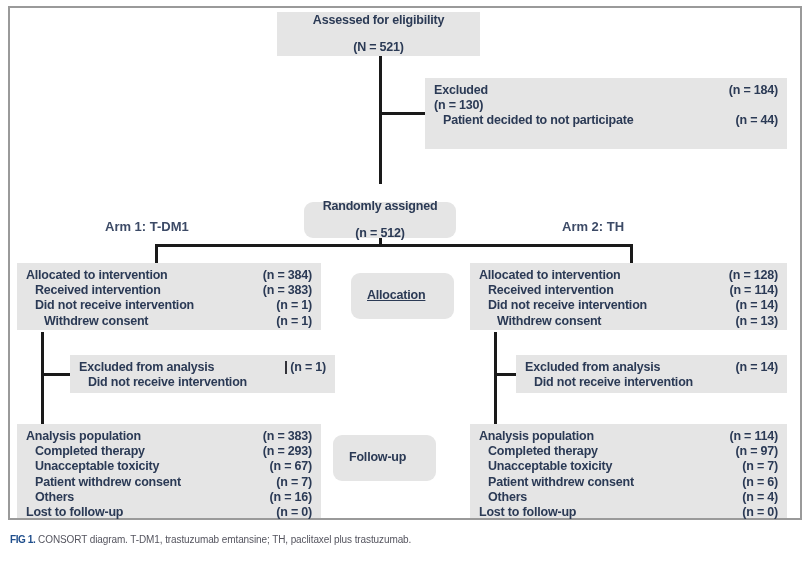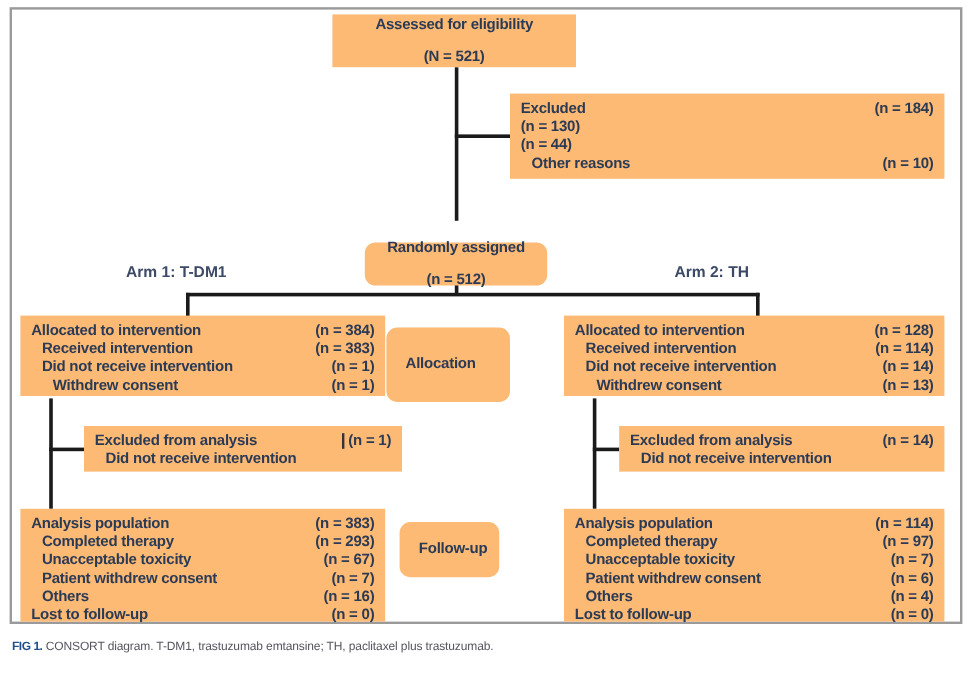--- a/index.html
+++ b/index.html
@@ -22,21 +22,21 @@
   }
 
   
   .ln{position:absolute;background:#1a1a1a;}
   .vln{width:3px;}
   .hln{height:3px;}
 
   
   .box{
     position:absolute;
-    background:#fdba74;
+    background:#e5e5e5;
     box-sizing:border-box;
     color:#2b3a55;
     font-weight:bold;
     font-size:12.5px;
     line-height:15.2px;
     letter-spacing:-0.2px;
     gap:12px;
   }
   .box.rounded{border-radius:9px;}
   .box.center{
@@ -127,25 +127,22 @@
   <div class="box" style="left:425px;top:78px;width:362px;height:71px;">
     <div class="rows">
         <div class="row">
           <span class="lbl">Excluded</span>
           <span class="num">(n = 184)</span>
         </div>
         <div class="row ind1">
           <span class="num">(n = 130)</span>
         </div>
         <div class="row ind1">
+          <span class="lbl">Patient decided to not participate</span>
           <span class="num">(n = 44)</span>
-        </div>
-        <div class="row ind1">
-          <span class="lbl">Other reasons</span>
-          <span class="num">(n = 10)</span>
         </div>
       </div>
   </div>
 
   <div class="box center rounded" style="left:304px;top:178px;width:152px;height:36px;margin-top:24px;">
     <div>Randomly assigned</div>
     <div>(n = 512)</div>
   </div>
 
   <div class="armlabel" style="left:105px;top:219px;">Arm 1: T-DM1</div>
@@ -165,21 +162,21 @@
           <span class="lbl">Did not receive intervention</span>
           <span class="num">(n = 1)</span>
         </div>
         <div class="row ind2">
           <span class="lbl">Withdrew consent</span>
           <span class="num">(n = 1)</span>
         </div>
       </div>
   </div>
 
-  <div class="box rounded stage" style="left:322px;top:273px;width:103px;height:62px;">
+  <div class="box rounded stage" style="left:351px;top:273px;width:103px;height:46px;text-decoration:underline;">
     <span>Allocation</span>
   </div>
 
   <div class="box" style="left:470px;top:263px;width:317px;height:67px;">
     <div class="rows">
         <div class="row">
           <span class="lbl">Allocated to intervention</span>
           <span class="num">(n = 128)</span>
         </div>
         <div class="row ind1">
@@ -246,21 +243,21 @@
           <span class="lbl">Others</span>
           <span class="num">(n = 16)</span>
         </div>
         <div class="row">
           <span class="lbl">Lost to follow-up</span>
           <span class="num">(n = 0)</span>
         </div>
       </div>
   </div>
 
-  <div class="box rounded stage" style="left:333px;top:435px;width:83px;height:46px;">
+  <div class="box rounded stage" style="left:333px;top:435px;width:103px;height:46px;">
     <span>Follow-up</span>
   </div>
 
   <div class="box" style="left:470px;top:424px;width:317px;height:94px;">
     <div class="rows">
         <div class="row">
           <span class="lbl">Analysis population</span>
           <span class="num">(n = 114)</span>
         </div>
         <div class="row ind1">

